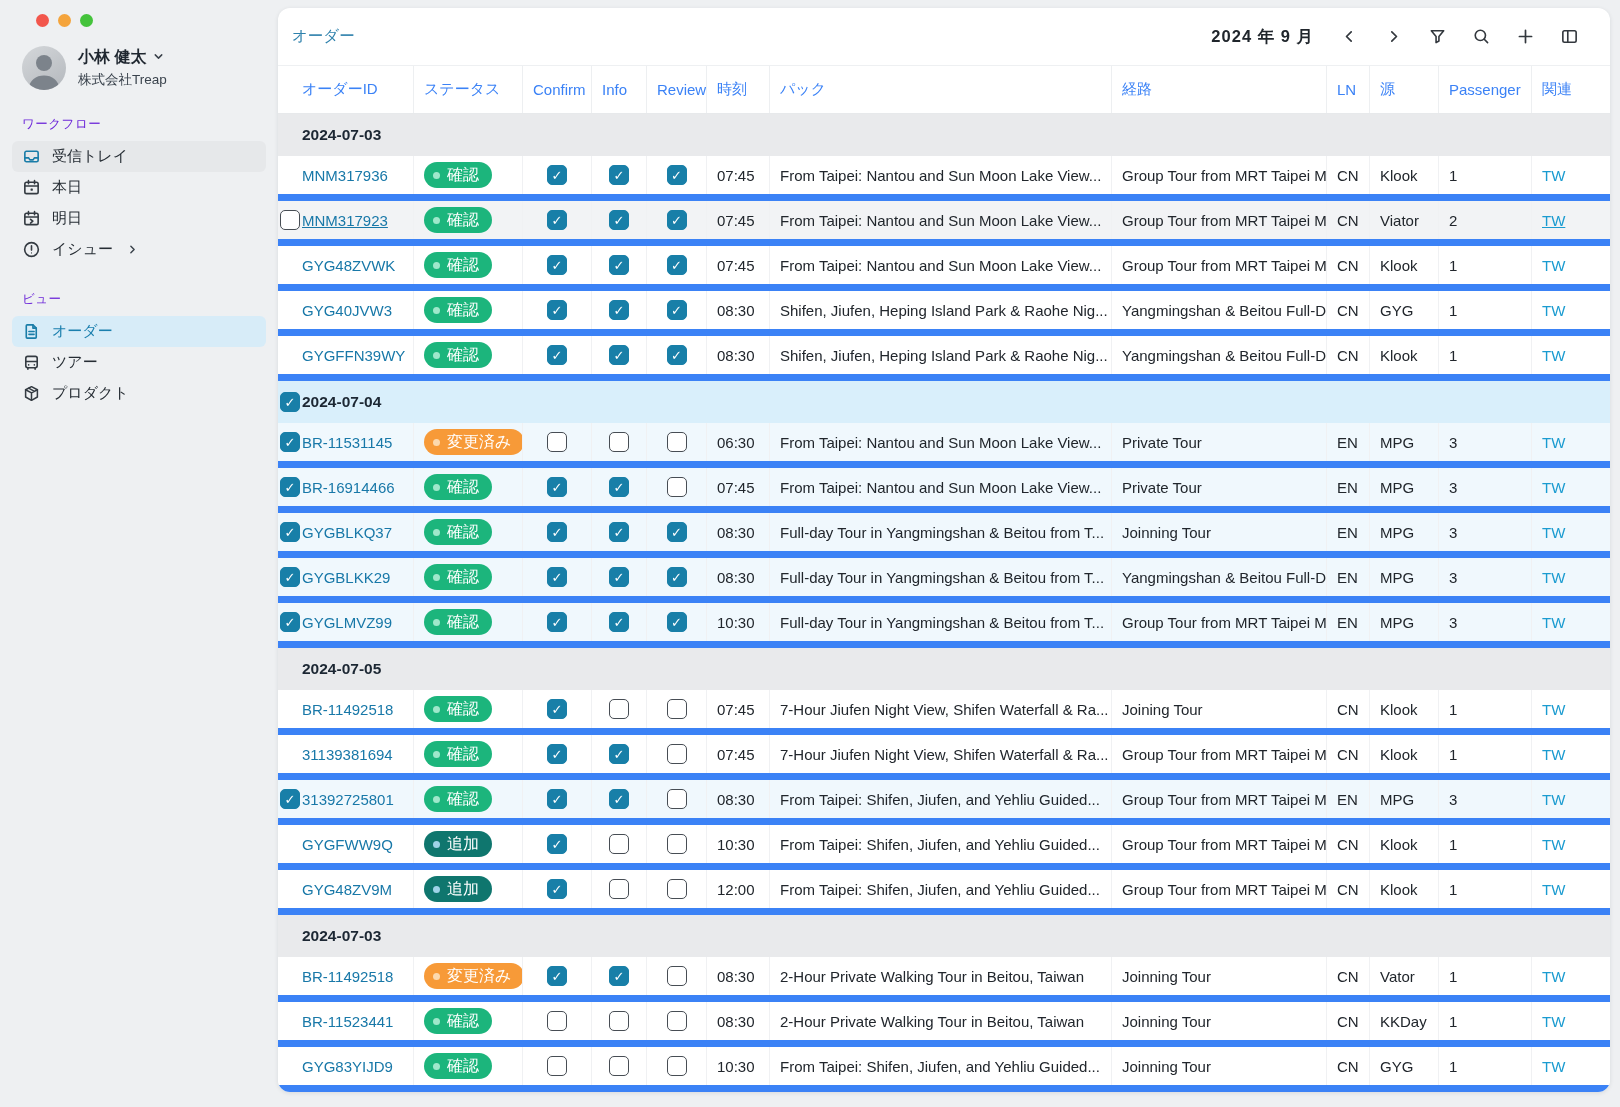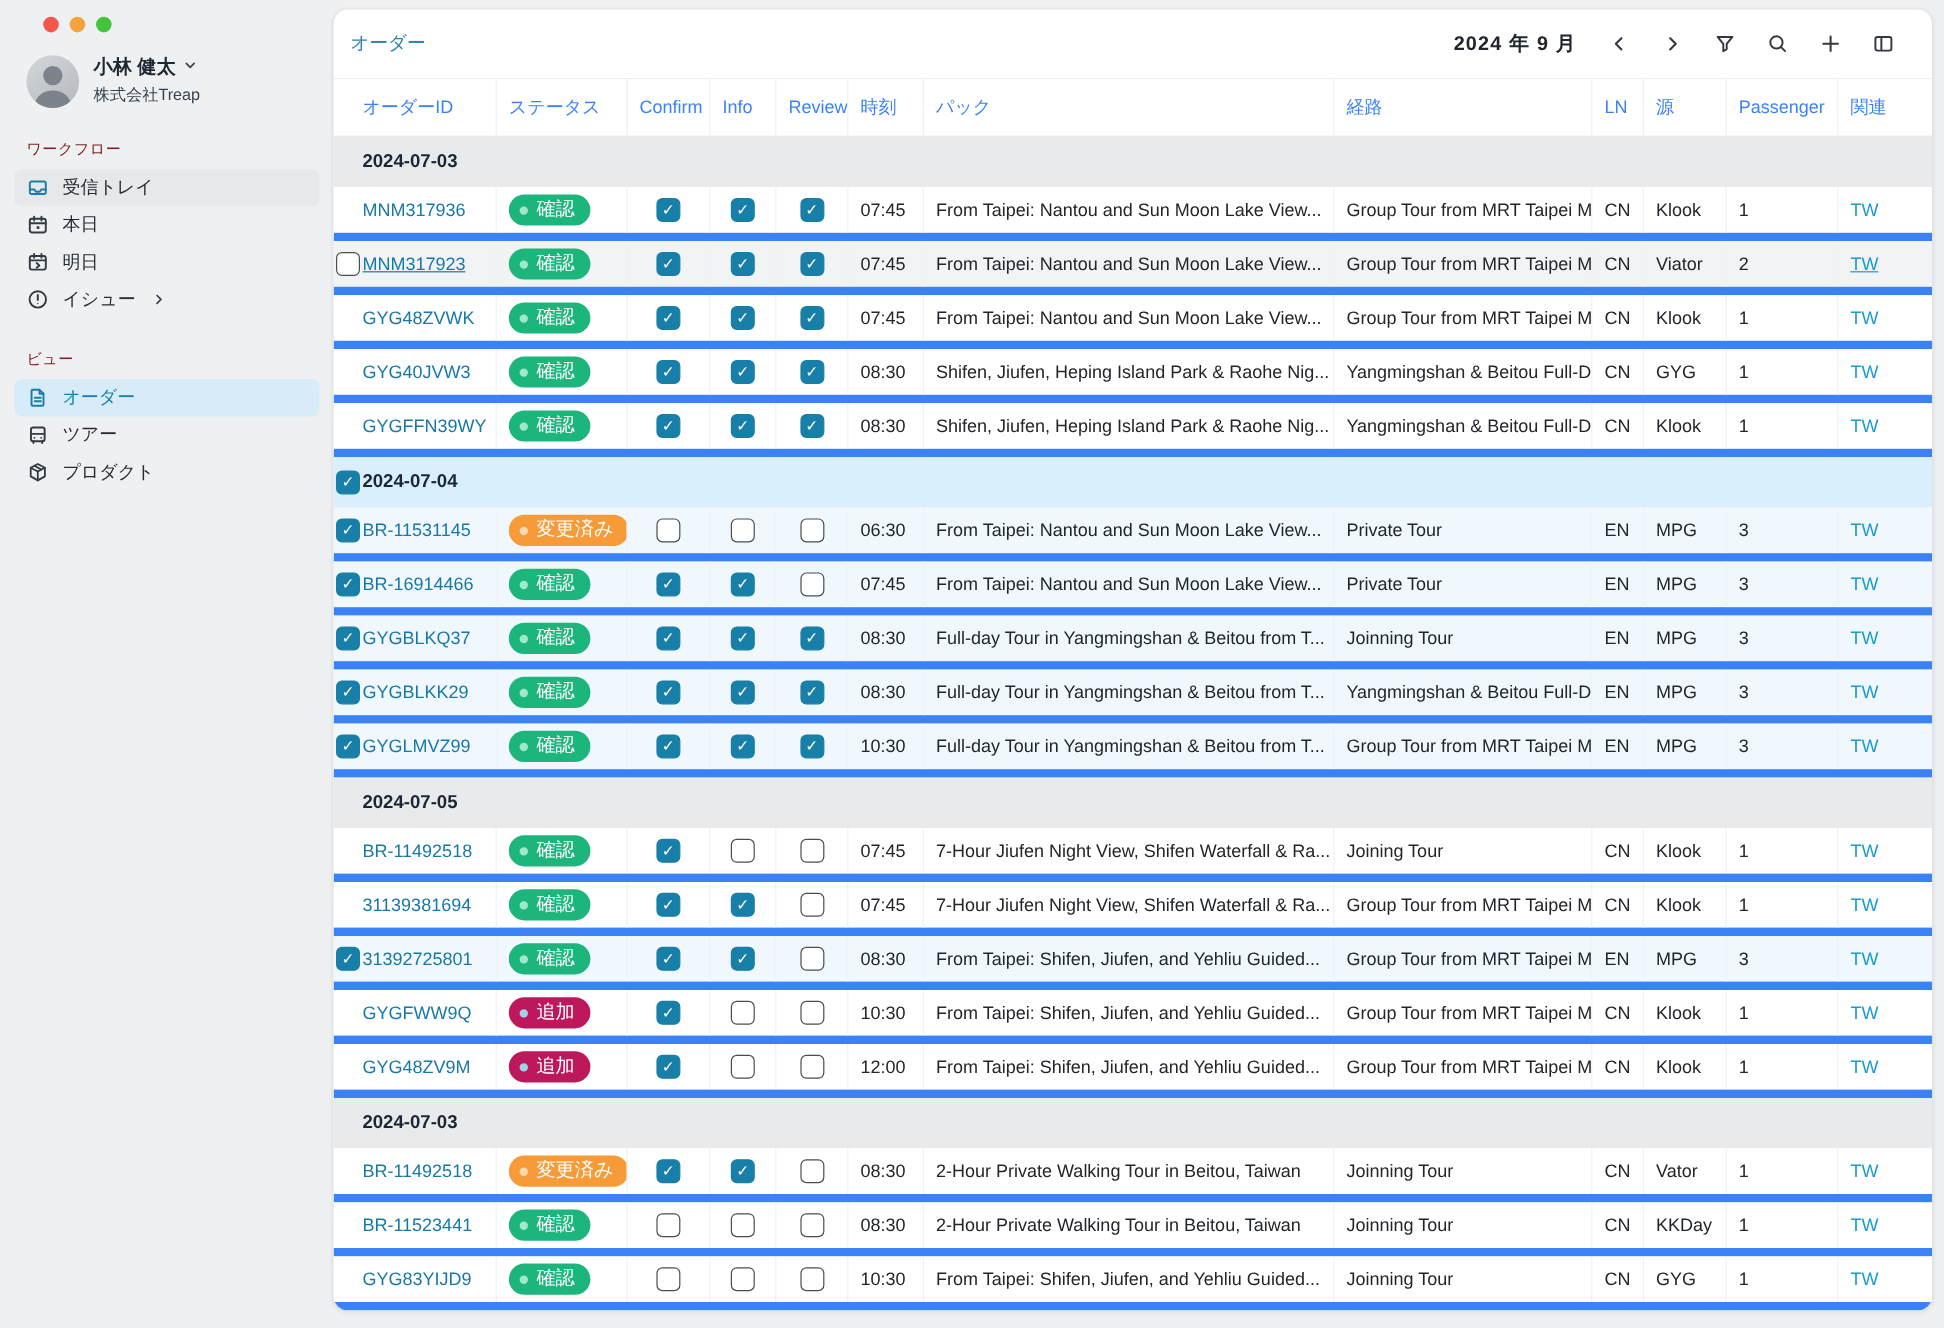--- a/index.html
+++ b/index.html
@@ -7,25 +7,25 @@
   body { font-family:"Liberation Sans","DejaVu Sans",sans-serif; background:#eef0f2; color:#21272e; }
   .app { position:relative; width:1620px; height:1107px; background:#eef0f2; overflow:hidden; }
 
   
   .traffic { position:absolute; top:14px; left:36px; display:flex; gap:9px; }
   .tl { width:13px; height:13px; border-radius:50%; }
   .tl.red{ background:#f2564c; } .tl.yel{ background:#f4a43c; } .tl.grn{ background:#44c33c; }
 
   
   .sidebar { position:absolute; left:0; top:0; width:278px; height:100%; padding:46px 12px 0 12px; }
-  .profile { display:flex; align-items:flex-start; gap:12px; padding-left:10px; cursor:default; }
+  .profile { display:flex; align-items:center; gap:12px; padding-left:10px; cursor:default; }
   .avatar { width:44px; height:44px; border-radius:50%; background:linear-gradient(145deg,#d4d7da,#b4b8bd); overflow:hidden; flex:none; display:flex; align-items:flex-end; justify-content:center; }
   .pname { display:flex; align-items:center; gap:6px; font-size:16px; font-weight:700; color:#1f2730; }
   .pcompany { font-size:13.5px; color:#3a434d; margin-top:3px; }
-  .sec-label { font-size:12.5px; color:#7f1d1d; margin:26px 0 8px 10px; letter-spacing:.5px; }
+  .sec-label { font-size:12.5px; color:#6d28d9; margin:26px 0 8px 10px; letter-spacing:.5px; }
   .side-item { display:flex; align-items:center; gap:11px; height:31px; padding:0 10px; border-radius:6px; font-size:15px; color:#262d34; cursor:default; }
   .side-item .sicon { width:19px; height:19px; flex:none; display:flex; }
   .side-item.sel-gray { background:#e6e8ea; }
   .side-item.sel-blue { background:#d7ecf8; color:#1b7fae; }
   .side-item .chev { margin-left:2px; display:flex; }
 
   
   .card { position:absolute; left:278px; top:8px; width:1332px; height:1084px; background:#ffffff; border-radius:12px; box-shadow:0 1px 4px rgba(20,30,40,.10); overflow:hidden; }
 
   .titlebar { height:58px; display:flex; align-items:center; justify-content:space-between; padding:0 30px 0 14px; border-bottom:1px solid #eef0f2; }
@@ -56,21 +56,21 @@
   .row .c.crel { border-right:none; }
 
   .idlink { color:#1878a8; cursor:pointer; }
   .rel { color:#1a9bd0; cursor:pointer; }
   .row.hov .idlink, .row.hov .rel { text-decoration:underline; }
 
   .badge { display:inline-flex; align-items:center; gap:7px; border-radius:999px; padding:5px 13px 5px 9px; font-size:16px; color:#fff; line-height:1; }
   .badge .dot { width:7px; height:7px; border-radius:50%; }
   .badge.green { background:#1cb57c; } .badge.green .dot { background:#9fe8cb; }
   .badge.orange { background:#f79a38; } .badge.orange .dot { background:#fcd9ae; }
-  .badge.blue { background:#be185d; } .badge.blue .dot { background:#9ed3e8; }
+  .badge.blue { background:#0f766e; } .badge.blue .dot { background:#9ed3e8; }
 
   .cb { width:20px; height:20px; border-radius:5px; border:1.6px solid #474d54; background:#fff; display:flex; align-items:center; justify-content:center; font-size:13px; font-weight:700; color:transparent; flex:none; cursor:pointer; }
   .cb.on { background:#187fa8; border-color:#187fa8; color:#fff; }
 </style>
 </head>
 <body>
 
 <div class="app">
 
   <div class="traffic">

